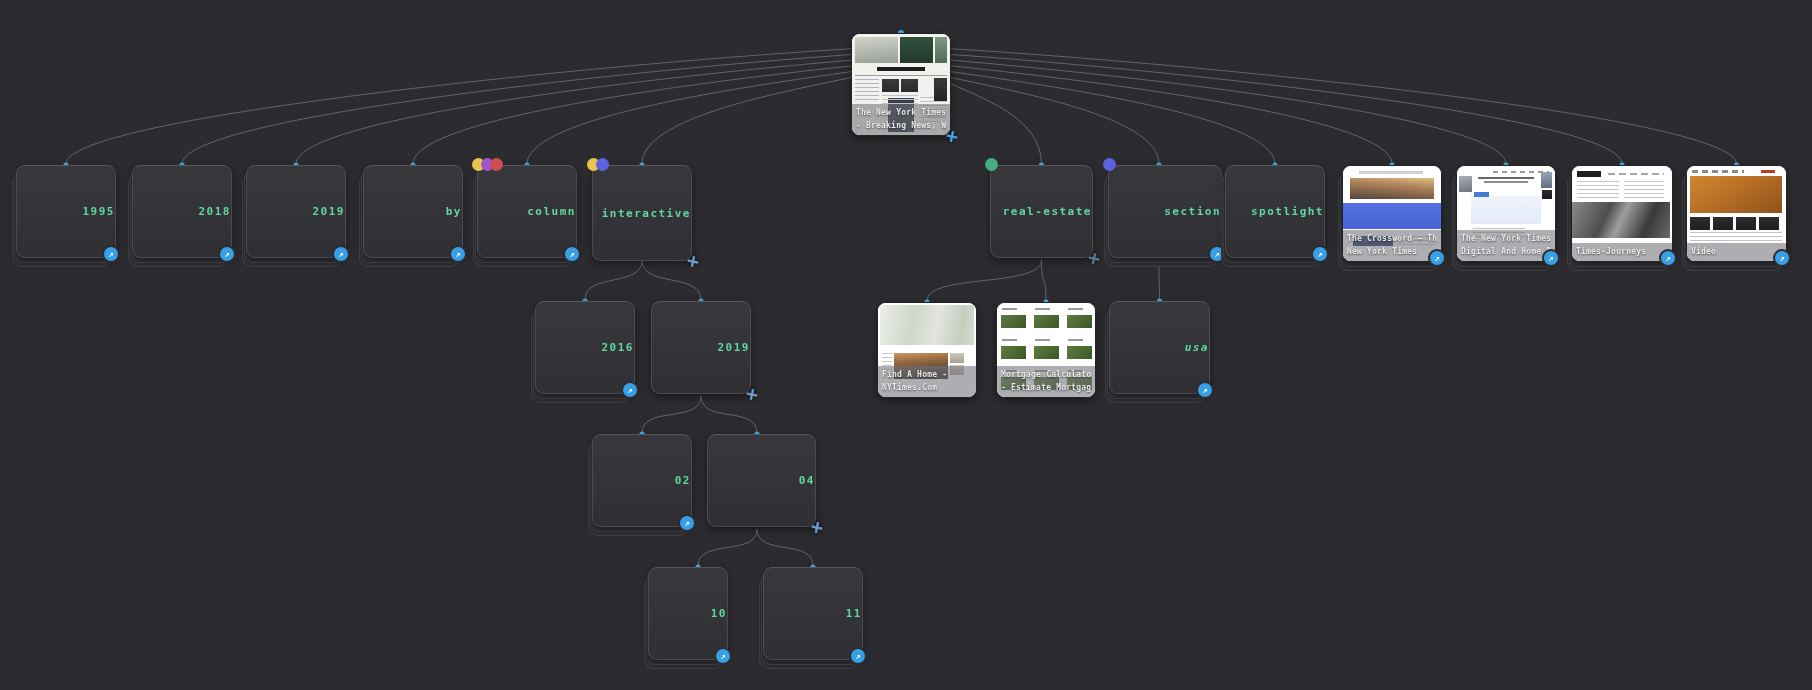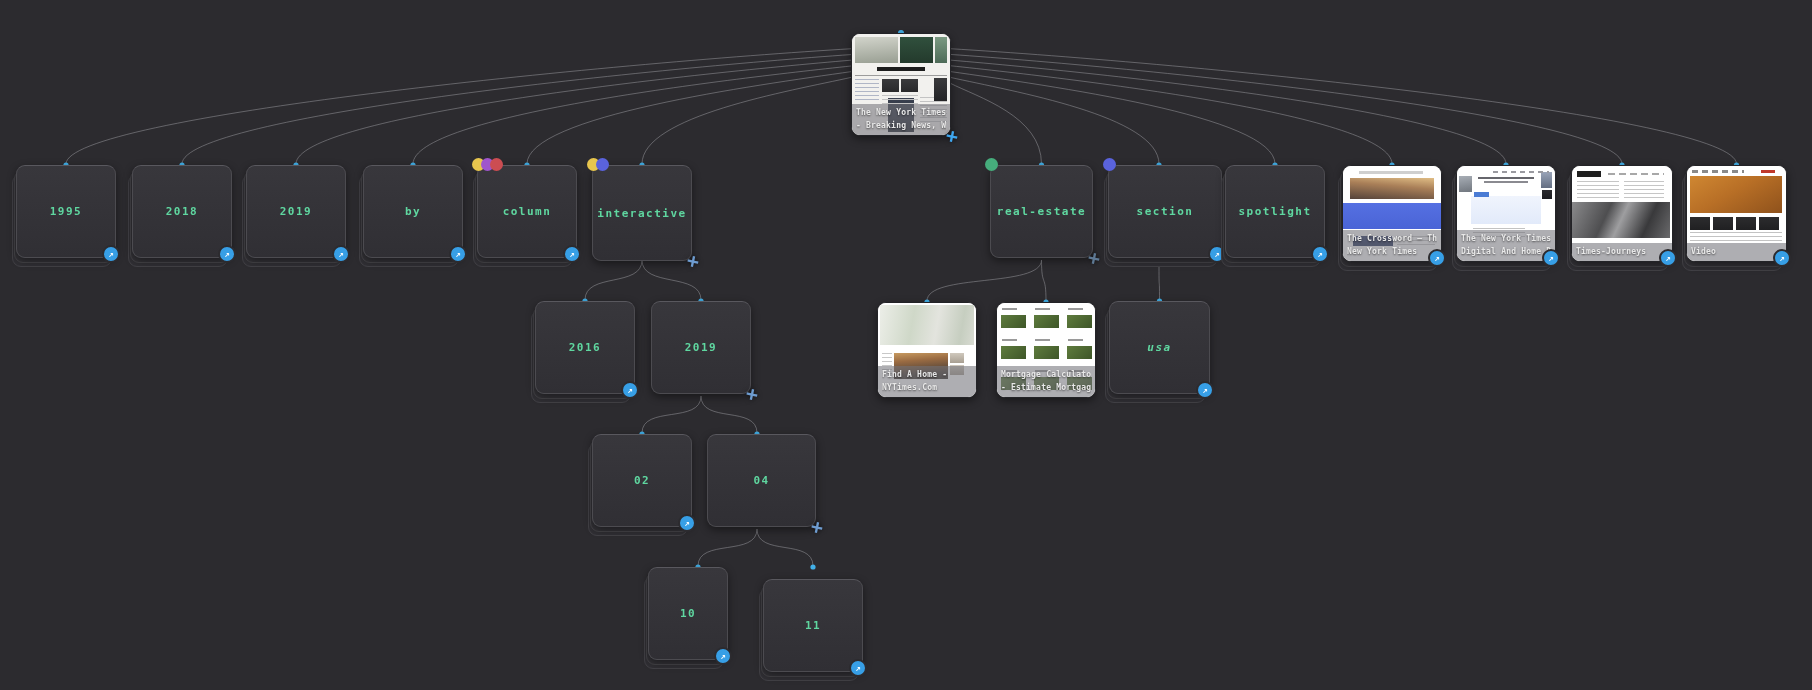--- a/index.html
+++ b/index.html
@@ -11,21 +11,21 @@
   #edge-layer circle{fill:#42b0e8;}
 
   .node{position:absolute;z-index:1;cursor:pointer;}
   .node.stack::before{content:"";position:absolute;left:-4px;right:4px;top:9px;bottom:-9px;
     background:#302f34;border:1px solid #424146;border-radius:9px;z-index:-1;}
   .node.stack::after{content:"";position:absolute;left:-2px;right:2px;top:5px;bottom:-5px;
     background:#333237;border:1px solid #464549;border-radius:9px;z-index:-1;}
   .card{position:relative;width:100%;height:100%;border-radius:9px;z-index:1;
     box-shadow:0 3px 9px rgba(0,0,0,.45);overflow:hidden;}
   .card.folder{background:linear-gradient(#38373c,#302f34);border:1px solid #4c4b50;
-    border-top-color:#59585e;display:flex;align-items:center;justify-content:center;}
+    border-top-color:#59585e;display:flex;align-items:center;justify-content:flex-end;}
   .card.page{background:#f2f1ee;border:1px solid #232327;}
   .nlabel{color:#5fd7a0;font-size:11px;font-weight:700;letter-spacing:1.5px;white-space:nowrap;}
 
   .caption{position:absolute;left:0;right:0;bottom:0;background:rgba(116,116,122,.58);
     padding:2px 4px 3px;z-index:2;}
   .caption span{display:block;color:#e8e8e8;font-size:8px;line-height:13px;font-weight:700;
     letter-spacing:.2px;white-space:nowrap;overflow:hidden;text-shadow:0 1px 2px rgba(0,0,0,.55);}
 
   .badges{position:absolute;top:-7px;left:-5px;display:flex;z-index:3;}
   .badge{width:13px;height:13px;border-radius:50%;}
@@ -351,19 +351,19 @@
         <span class="nlabel">04</span>
       </div>
       <span class="icon-plus">+</span>
     </div>
     <div class="node stack" style="left: 648px; top: 567px; width: 80px; height: 93px;">
       <div class="card folder">
         <span class="nlabel">10</span>
       </div>
       <span class="icon-open">↗</span>
     </div>
-    <div class="node stack" style="left: 763px; top: 567px; width: 100px; height: 93px; margin-top: 12px;">
+    <div class="node stack" style="left: 763px; top: 567px; width: 100px; height: 93px;">
       <div class="card folder">
         <span class="nlabel">11</span>
       </div>
       <span class="icon-open">↗</span>
     </div>
   </div>
 
 </body></html>

